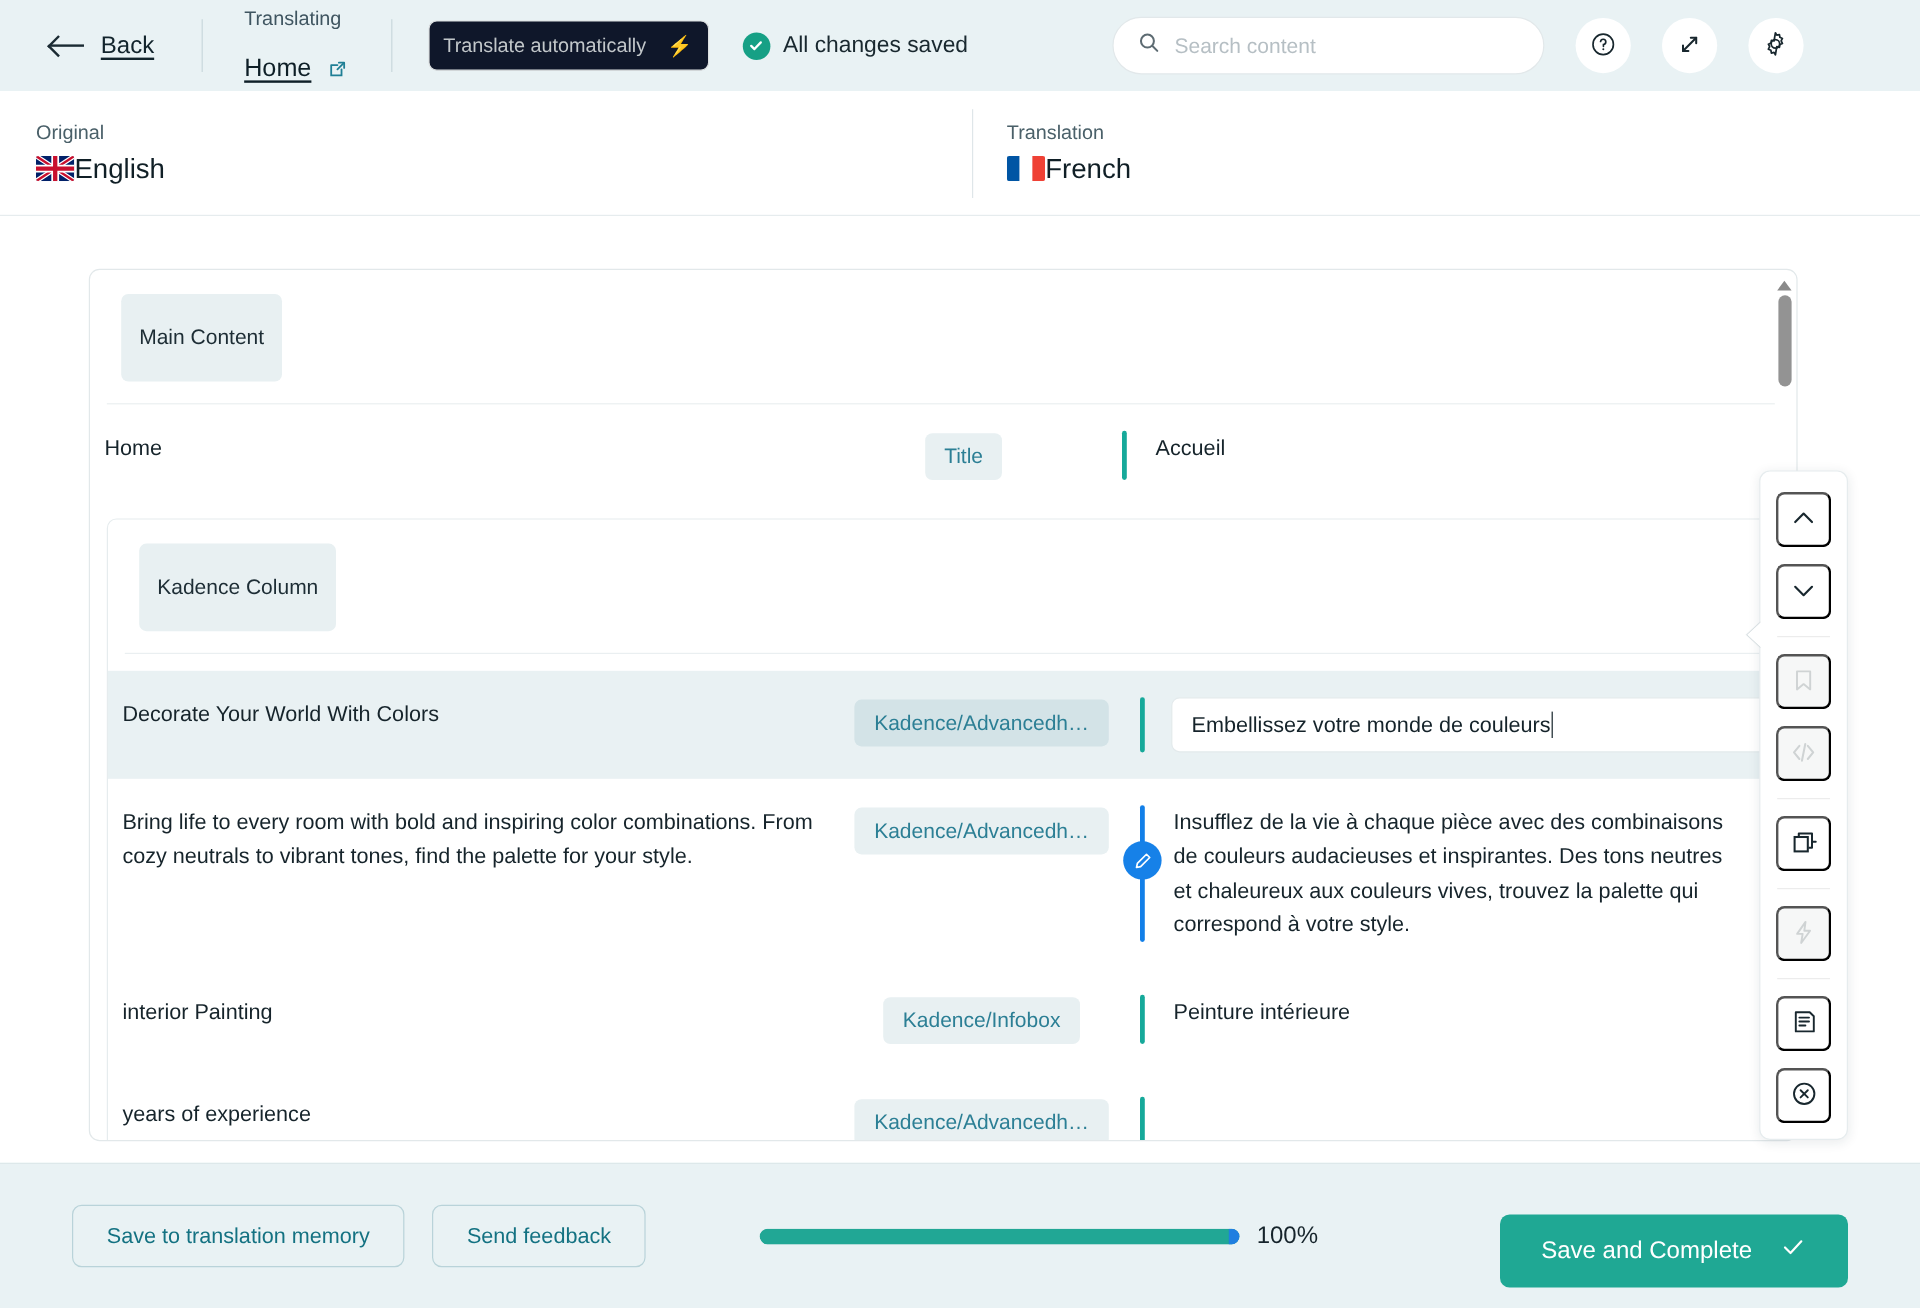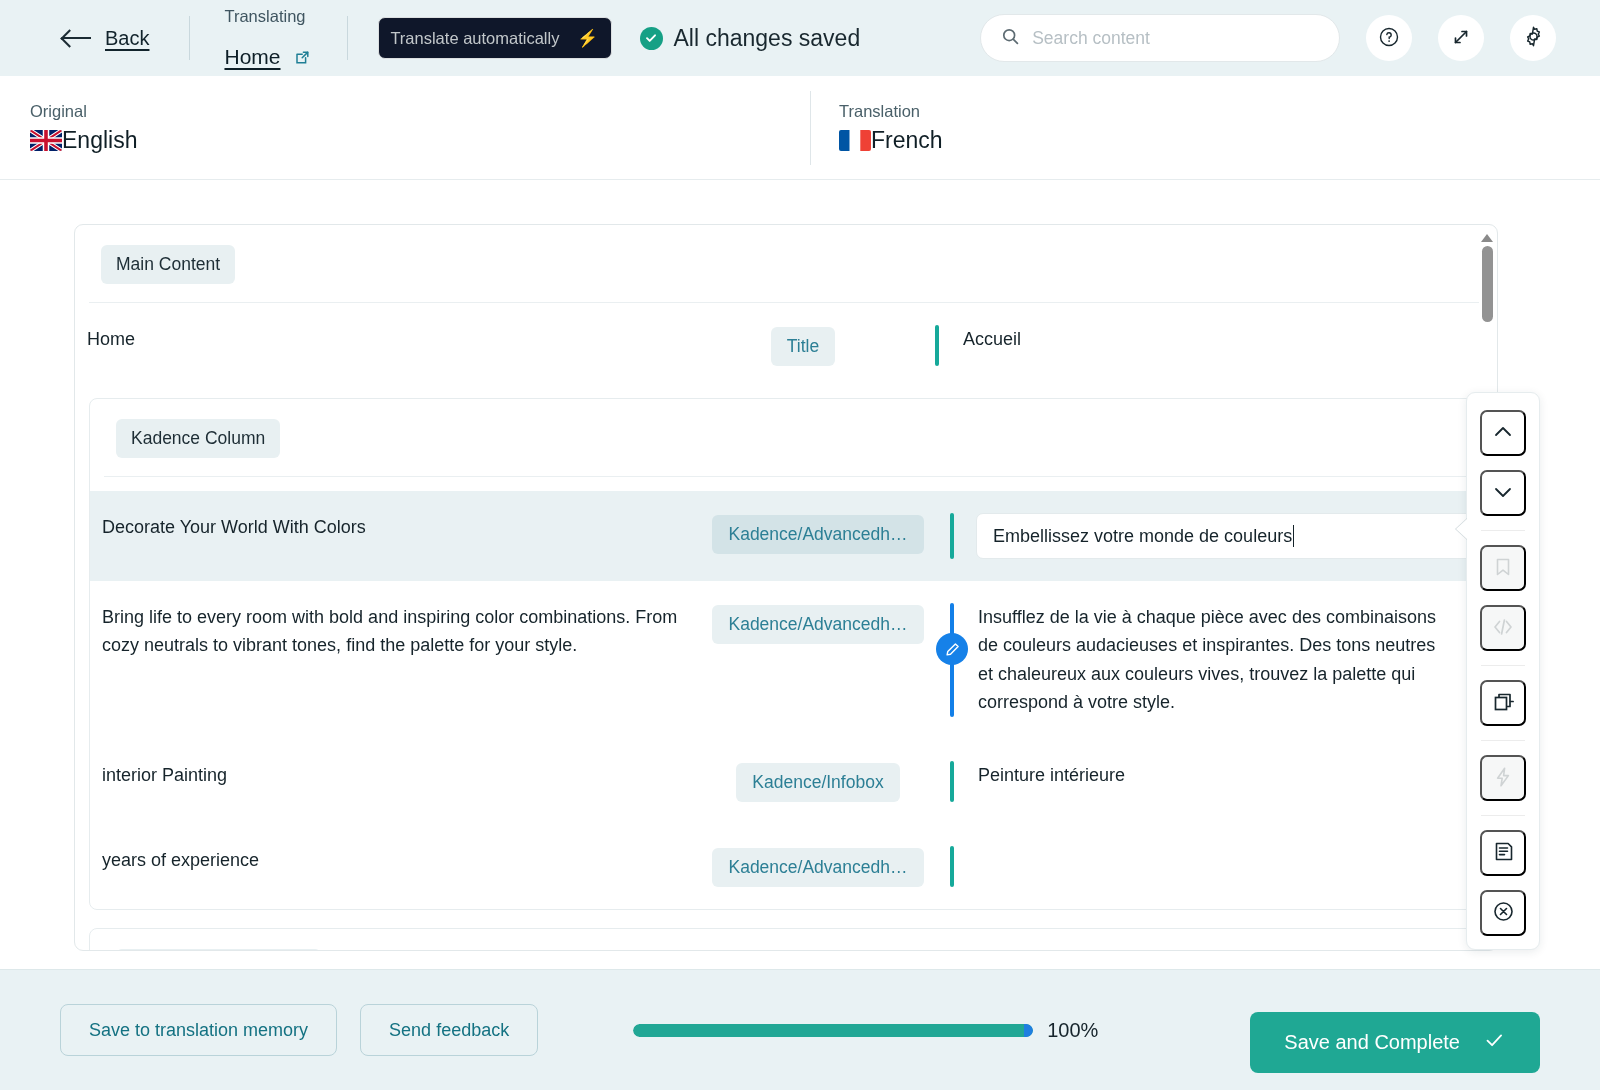--- a/index.html
+++ b/index.html
@@ -10,21 +10,21 @@
     overflow: hidden;
   }
 
   
   .topbar {
     position: absolute; top: 0; left: 0;
     width: 1600px; height: 76px;
     background: #e9f2f4;
     display: flex; align-items: center;
   }
-  .back-wrap { display: flex; align-items: center; gap: 12px; padding-left: 63px; }
+  .back-wrap { display: flex; align-items: center; gap: 12px; padding-left: 42px; }
   .arrow-left { width: 30px; height: 18px; position: relative; }
   .arrow-left::before {
     content: ""; position: absolute; left: 0; top: 8px; width: 28px; height: 2px; background: #1b2b33;
   }
   .arrow-left::after {
     content: ""; position: absolute; left: 0; top: 3px; width: 11px; height: 11px;
     border-left: 2px solid #1b2b33; border-bottom: 2px solid #1b2b33; transform: rotate(45deg);
   }
   .back-label {
     font-size: 20px; color: #12242c; text-decoration: underline; text-underline-offset: 4px;
@@ -51,21 +51,21 @@
     color: #c2c7ca; font-size: 16.5px;
   }
   .bolt { font-size: 17px; color: #c2c7ca; }
 
   .saved-wrap { display: flex; align-items: center; gap: 11px; margin-left: 28px; }
   .check-circle {
     width: 23px; height: 23px; border-radius: 50%; background: #16a085;
     display: flex; align-items: center; justify-content: center;
   }
   .check-circle svg { display: block; }
-  .saved-text { font-size: 23px; color: #19282f; }
+  .saved-text { font-size: 19px; color: #19282f; }
 
   .search-box {
     margin-left: 120px;
     width: 360px; height: 48px;
     background: #fff; border: 1px solid #e2e8ea; border-radius: 26px;
     display: flex; align-items: center; gap: 12px; padding: 0 20px;
   }
   .search-box input {
     border: none; outline: none; background: transparent;
     font-family: "Liberation Sans", sans-serif; font-size: 17.5px; color: #2b3a42; width: 100%;
@@ -116,21 +116,21 @@
   .panel {
     position: absolute; left: 74px; top: 224px;
     width: 1424px; height: 727px;
     background: #fff; border: 1px solid #e2e8ea; border-radius: 9px;
     overflow: hidden;
   }
   .group-card { border-bottom: none; }
   .group-head { padding: 20px 0 0 26px; }
   .tag {
     display: inline-block; background: #e8f0f2; border-radius: 6px;
-    padding: 9px 15px; font-size: 17.5px; color: #1d2d35;
+    padding: 26px 15px; font-size: 17.5px; color: #1d2d35;
   }
   .group-rule { height: 1px; background: #eaeff1; margin: 18px 14px 0 14px; }
 
   .row {
     display: flex; align-items: flex-start; min-height: 72px;
     padding: 22px 0;
   }
   .row .src {
     width: 608px; padding-left: 12px; font-size: 18px; color: #16242b; line-height: 1.58;
   }

